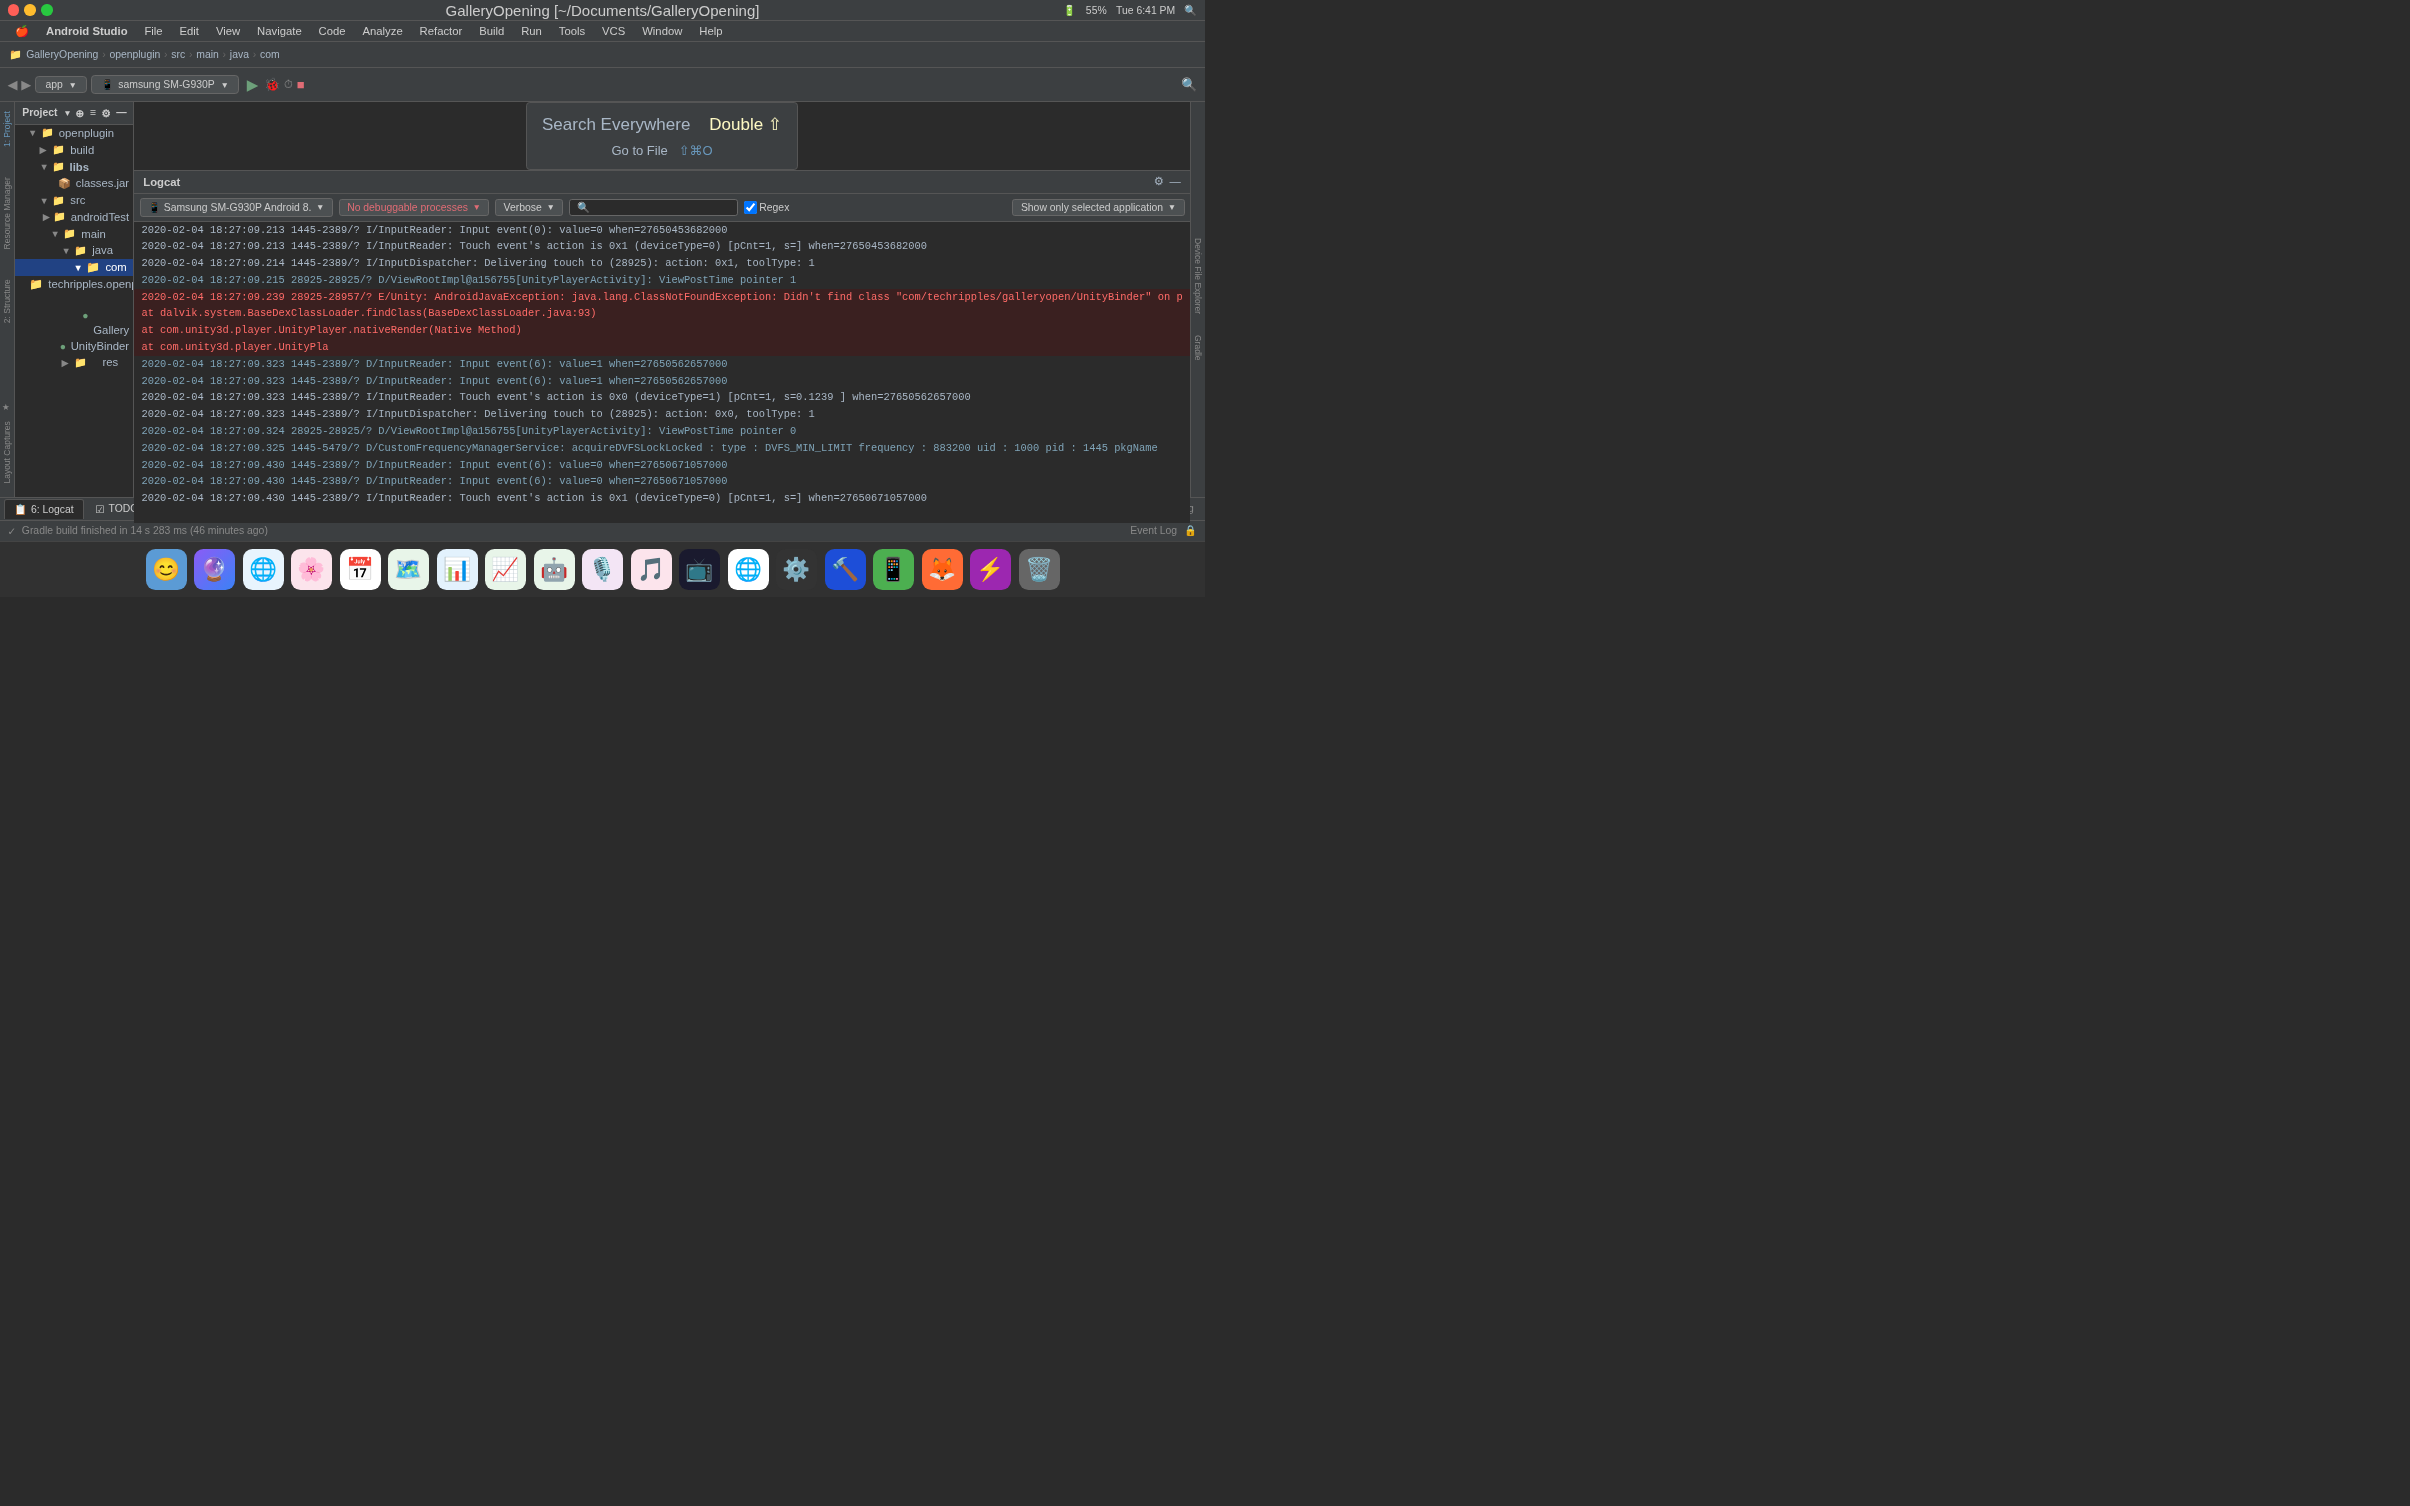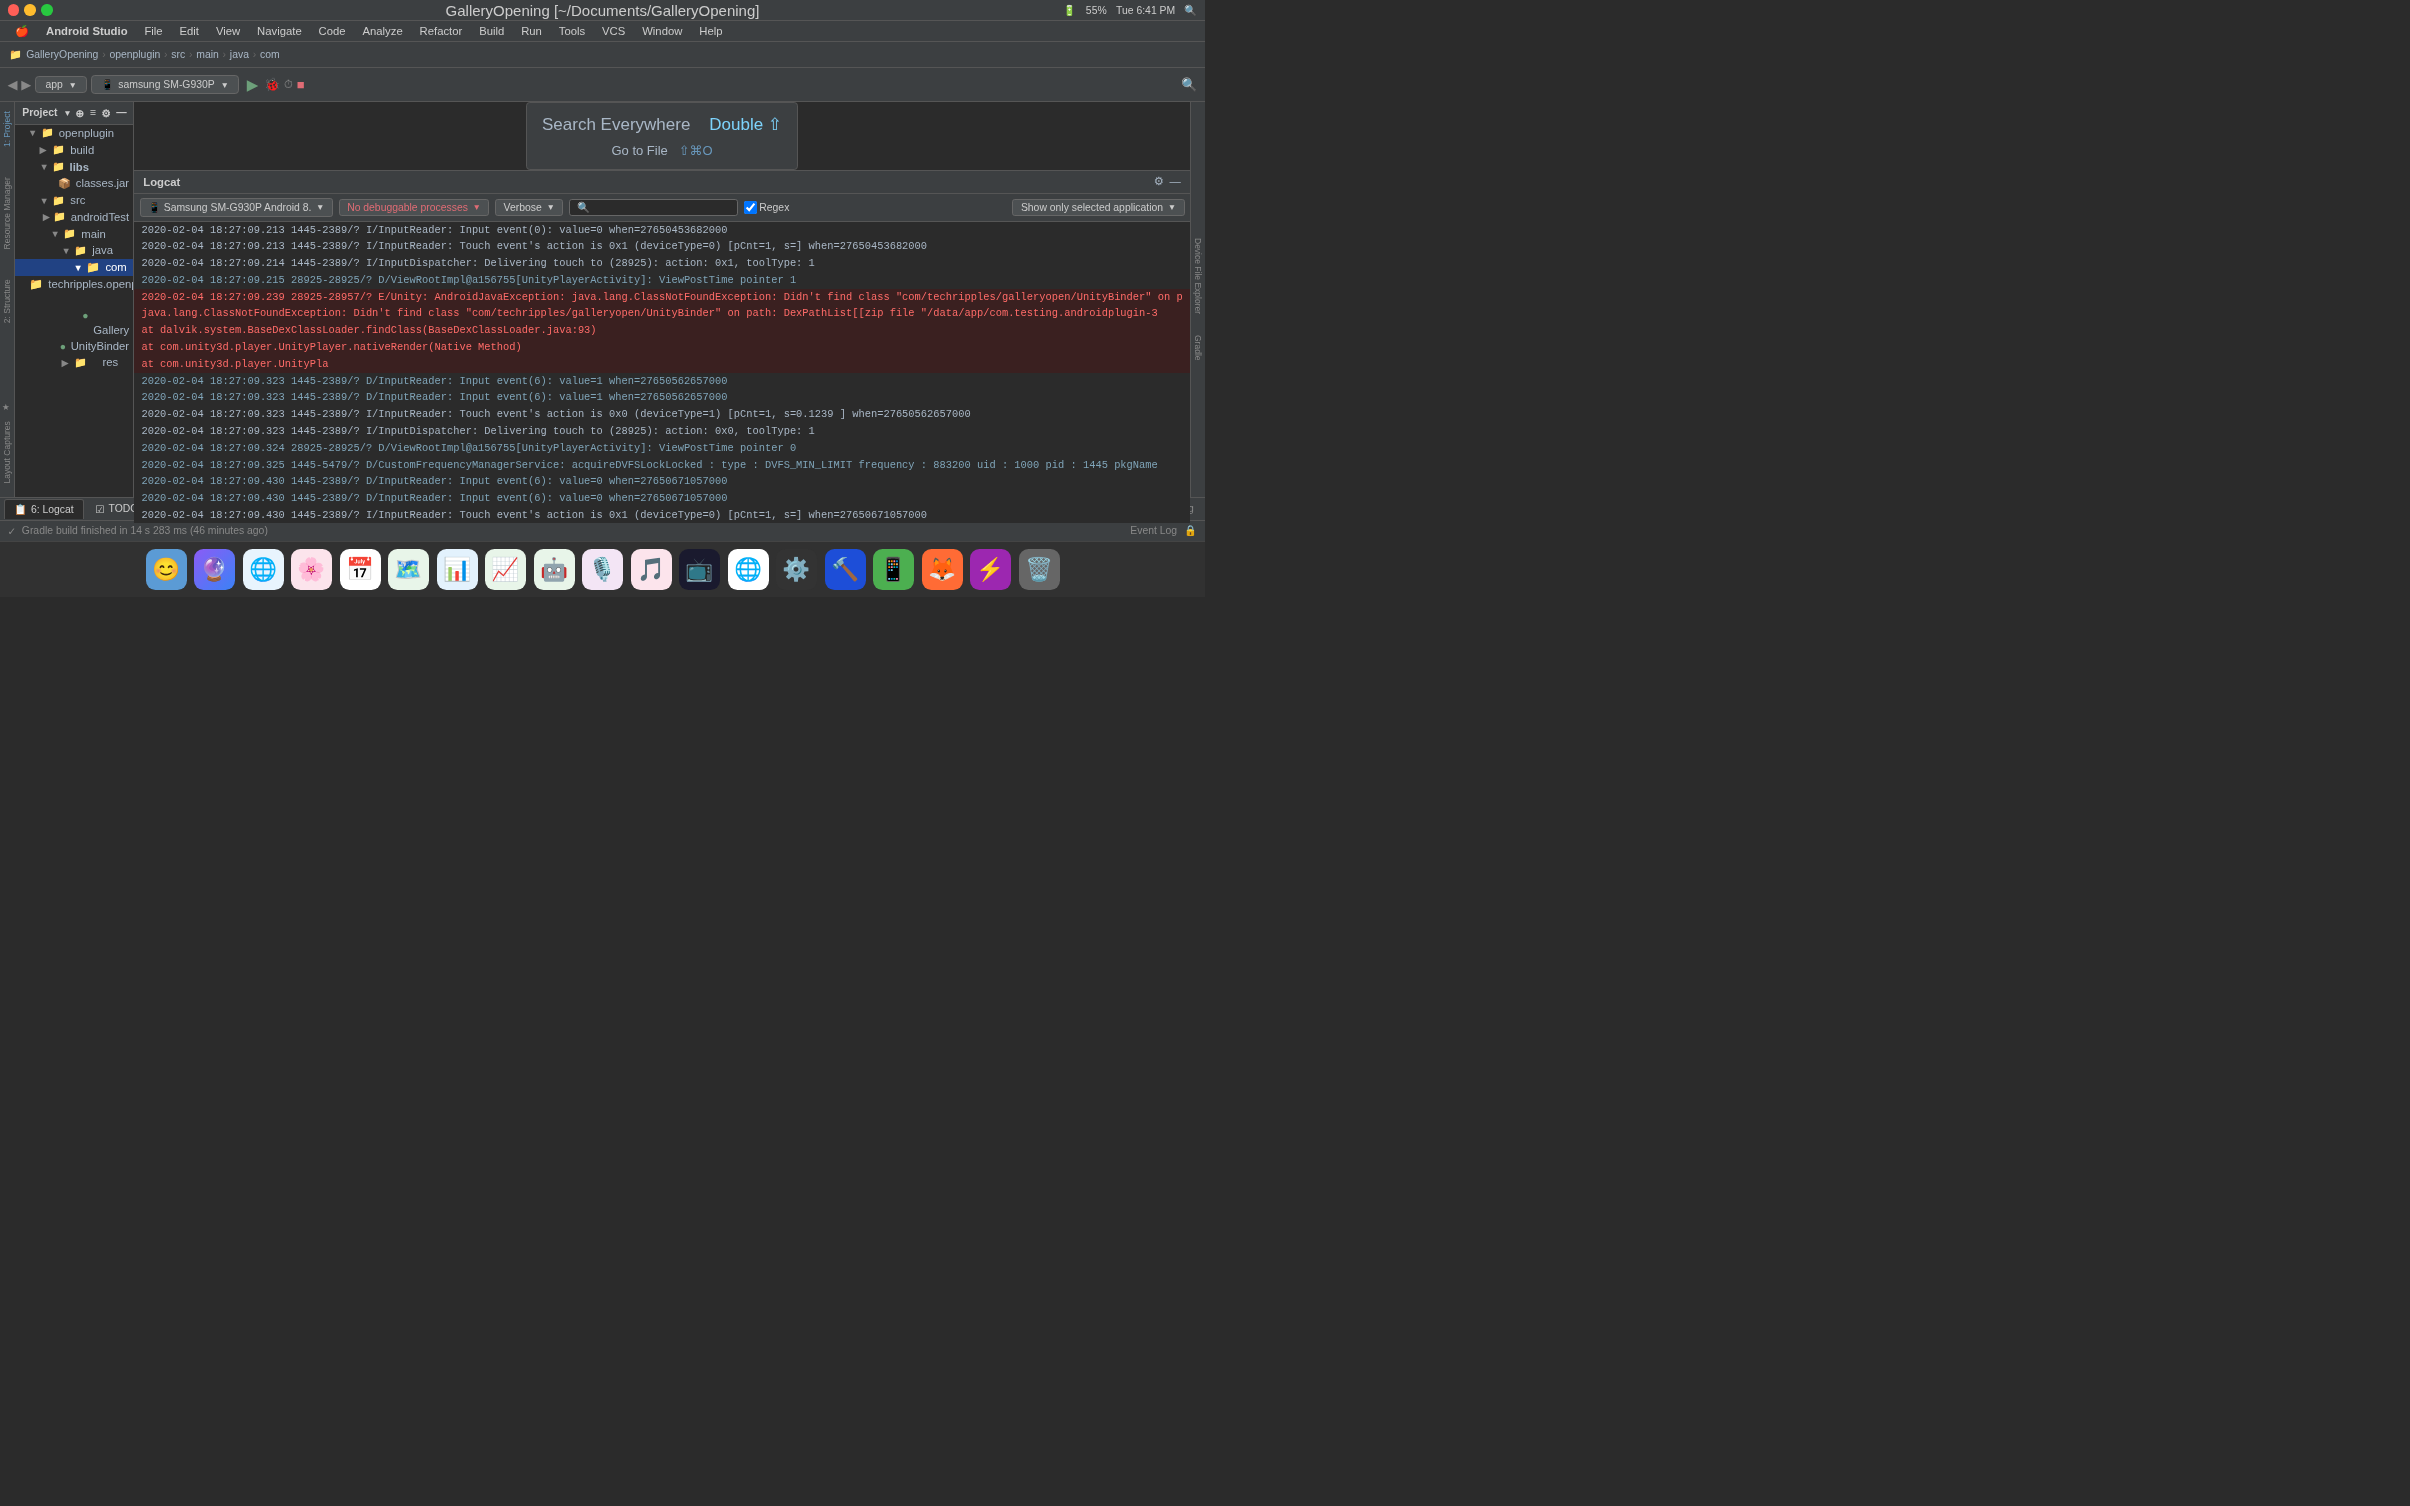--- a/index.html
+++ b/index.html
@@ -573,21 +573,21 @@
       </div>
     </div>
   </div>
 
   <div class="editor-area">
     <div class="editor-content">
       <div class="search-popup">
         <div class="search-popup-title">
           <span>Search Everywhere</span>
           &nbsp;&nbsp;
-          <span style="color:#7dd3fc;">Double ⇧</span>
+          <span style="color:#fef9c3;">Double ⇧</span>
         </div>
         <div class="search-popup-item">
           <span>Go to File</span>
           &nbsp;
           <span style="color:#6897bb;">⇧⌘O</span>
         </div>
       </div>
     </div>
 
     <div class="bottom-panel">
@@ -624,21 +624,20 @@
           <span class="dropdown-arrow">▼</span>
         </div>
       </div>
 
       <div class="log-content" id="log-content">
       <div class="log-line normal">2020-02-04 18:27:09.213 1445-2389/? I/InputReader: Input event(0): value=0 when=27650453682000</div>
           <div class="log-line normal">2020-02-04 18:27:09.213 1445-2389/? I/InputReader: Touch event's action is 0x1 (deviceType=0) [pCnt=1, s=] when=27650453682000</div>
           <div class="log-line normal">2020-02-04 18:27:09.214 1445-2389/? I/InputDispatcher: Delivering touch to (28925): action: 0x1, toolType: 1</div>
           <div class="log-line debug">2020-02-04 18:27:09.215 28925-28925/? D/ViewRootImpl@a156755[UnityPlayerActivity]: ViewPostTime pointer 1</div>
           <div class="log-line error">2020-02-04 18:27:09.239 28925-28957/? E/Unity: AndroidJavaException: java.lang.ClassNotFoundException: Didn't find class "com/techripples/galleryopen/UnityBinder" on p</div>
-          <div class="log-line error">    java.lang.ClassNotFoundException: Didn't find class "com/techripples/galleryopen/UnityBinder" on path: DexPathList[[zip file "/data/app/com.testing.androidplugin-3</div>
           <div class="log-line error">    at dalvik.system.BaseDexClassLoader.findClass(BaseDexClassLoader.java:93)</div>
           <div class="log-line error">    at com.unity3d.player.UnityPlayer.nativeRender(Native Method)</div>
           <div class="log-line error">    at com.unity3d.player.UnityPla</div>
           <div class="log-line debug">2020-02-04 18:27:09.323 1445-2389/? D/InputReader: Input event(6): value=1 when=27650562657000</div>
           <div class="log-line debug">2020-02-04 18:27:09.323 1445-2389/? D/InputReader: Input event(6): value=1 when=27650562657000</div>
           <div class="log-line normal">2020-02-04 18:27:09.323 1445-2389/? I/InputReader: Touch event's action is 0x0 (deviceType=1) [pCnt=1, s=0.1239 ] when=27650562657000</div>
           <div class="log-line normal">2020-02-04 18:27:09.323 1445-2389/? I/InputDispatcher: Delivering touch to (28925): action: 0x0, toolType: 1</div>
           <div class="log-line debug">2020-02-04 18:27:09.324 28925-28925/? D/ViewRootImpl@a156755[UnityPlayerActivity]: ViewPostTime pointer 0</div>
           <div class="log-line debug">2020-02-04 18:27:09.325 1445-5479/? D/CustomFrequencyManagerService: acquireDVFSLockLocked : type : DVFS_MIN_LIMIT  frequency : 883200  uid : 1000  pid : 1445  pkgName</div>
           <div class="log-line debug">2020-02-04 18:27:09.430 1445-2389/? D/InputReader: Input event(6): value=0 when=27650671057000</div>

